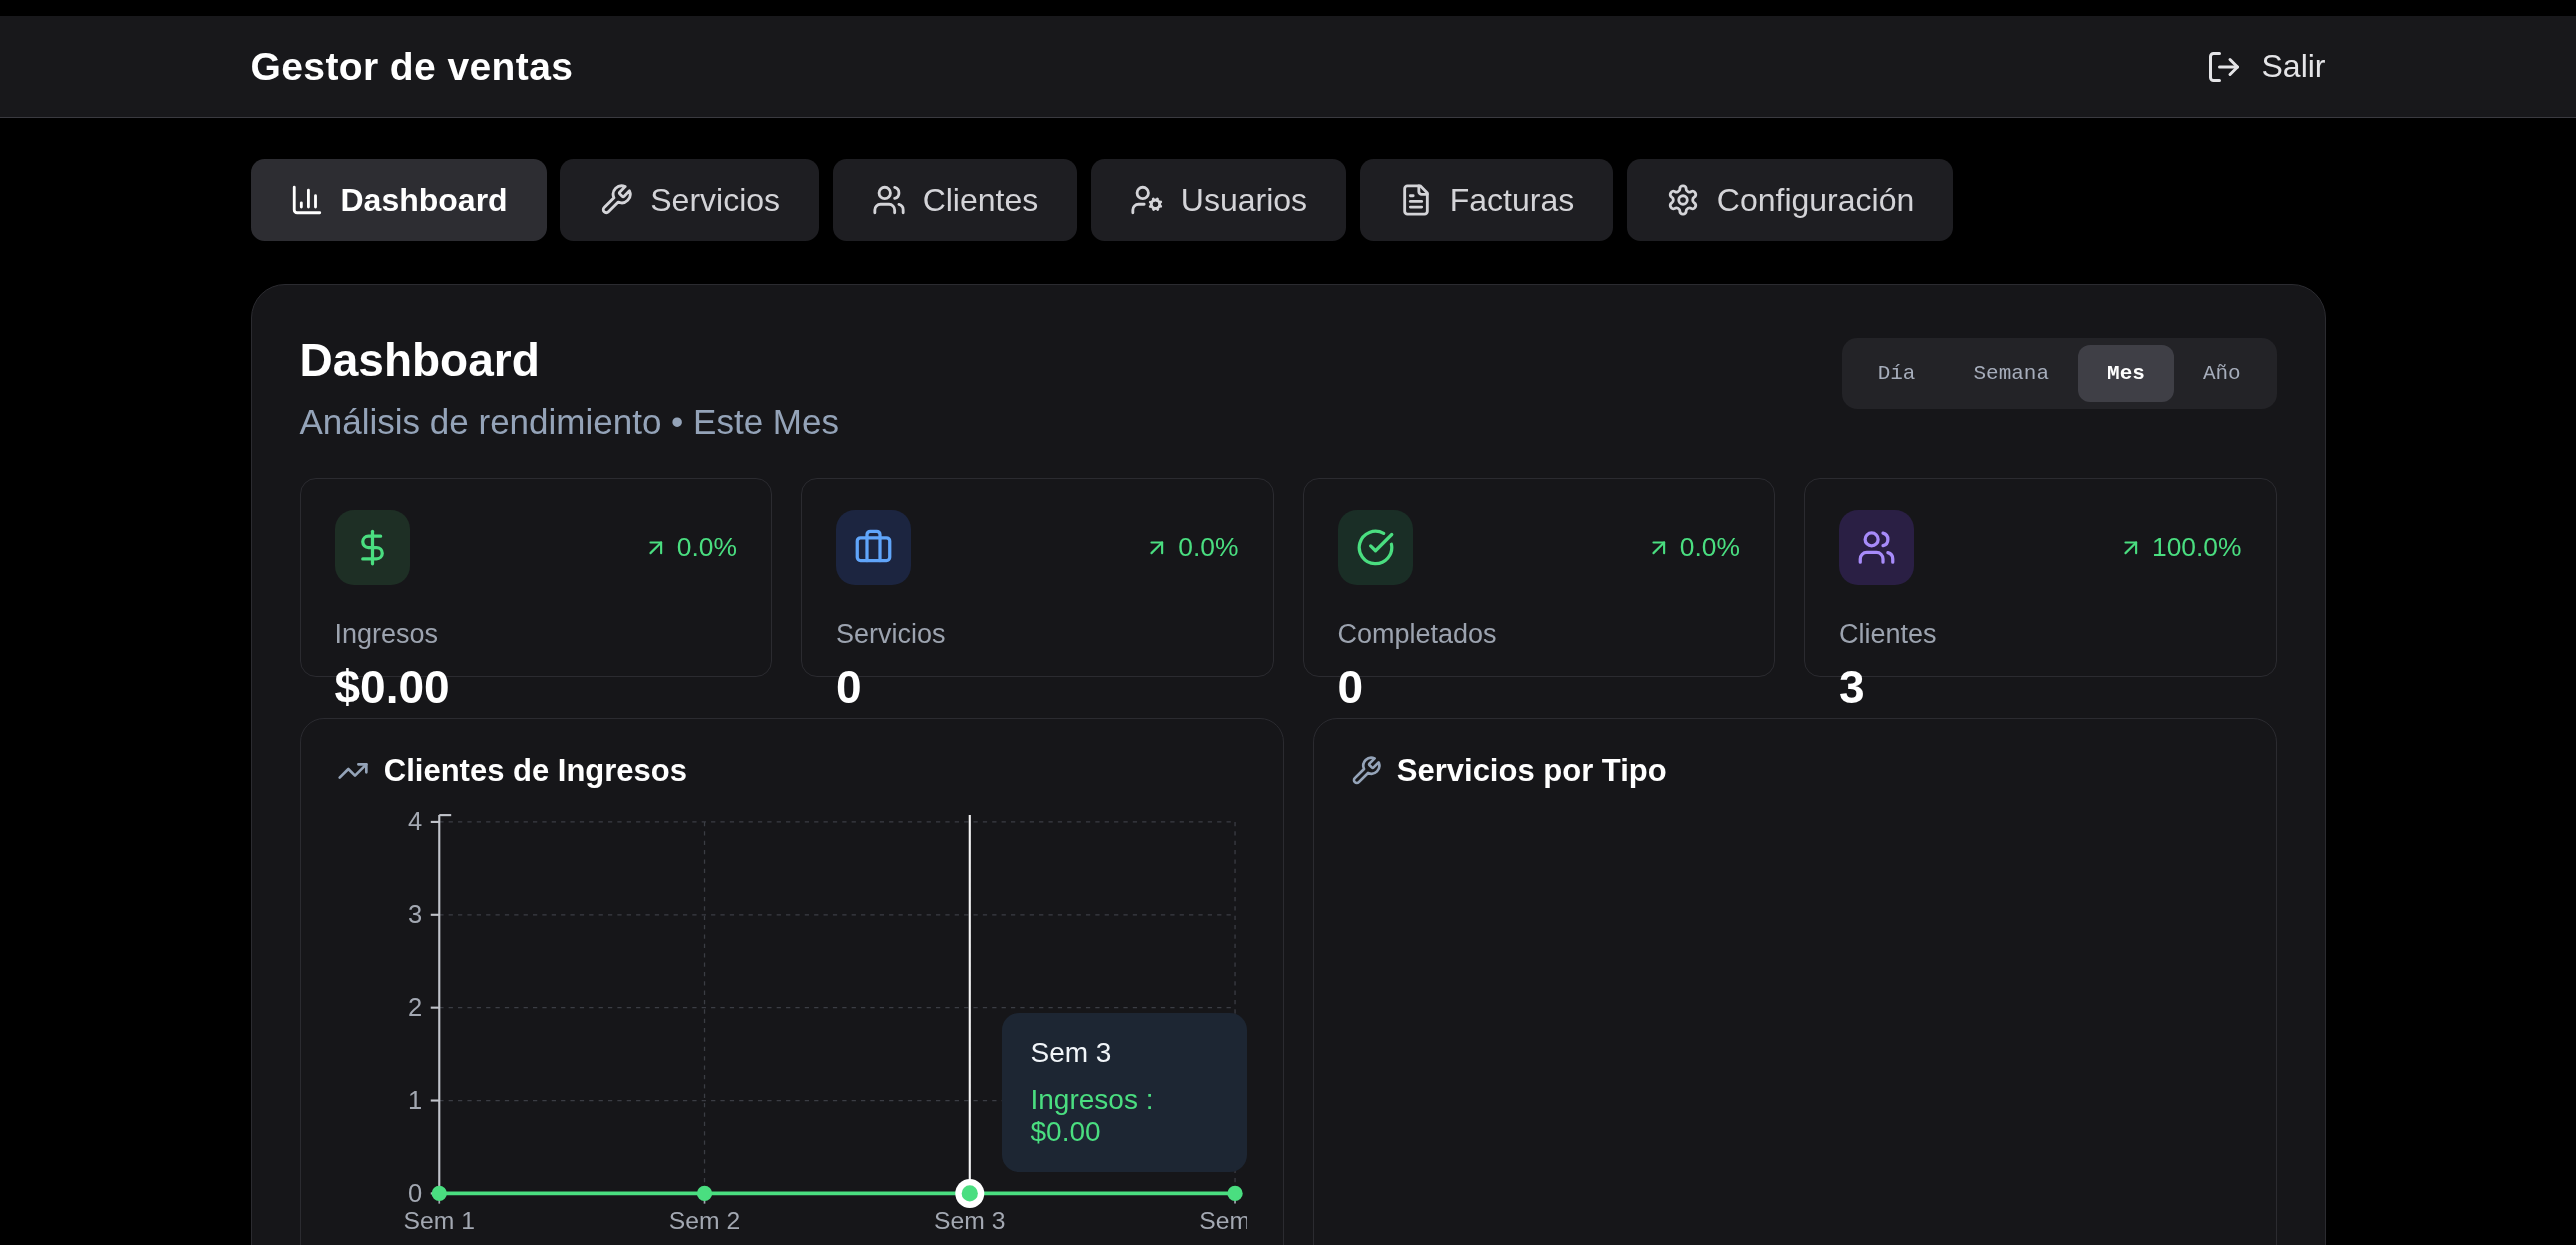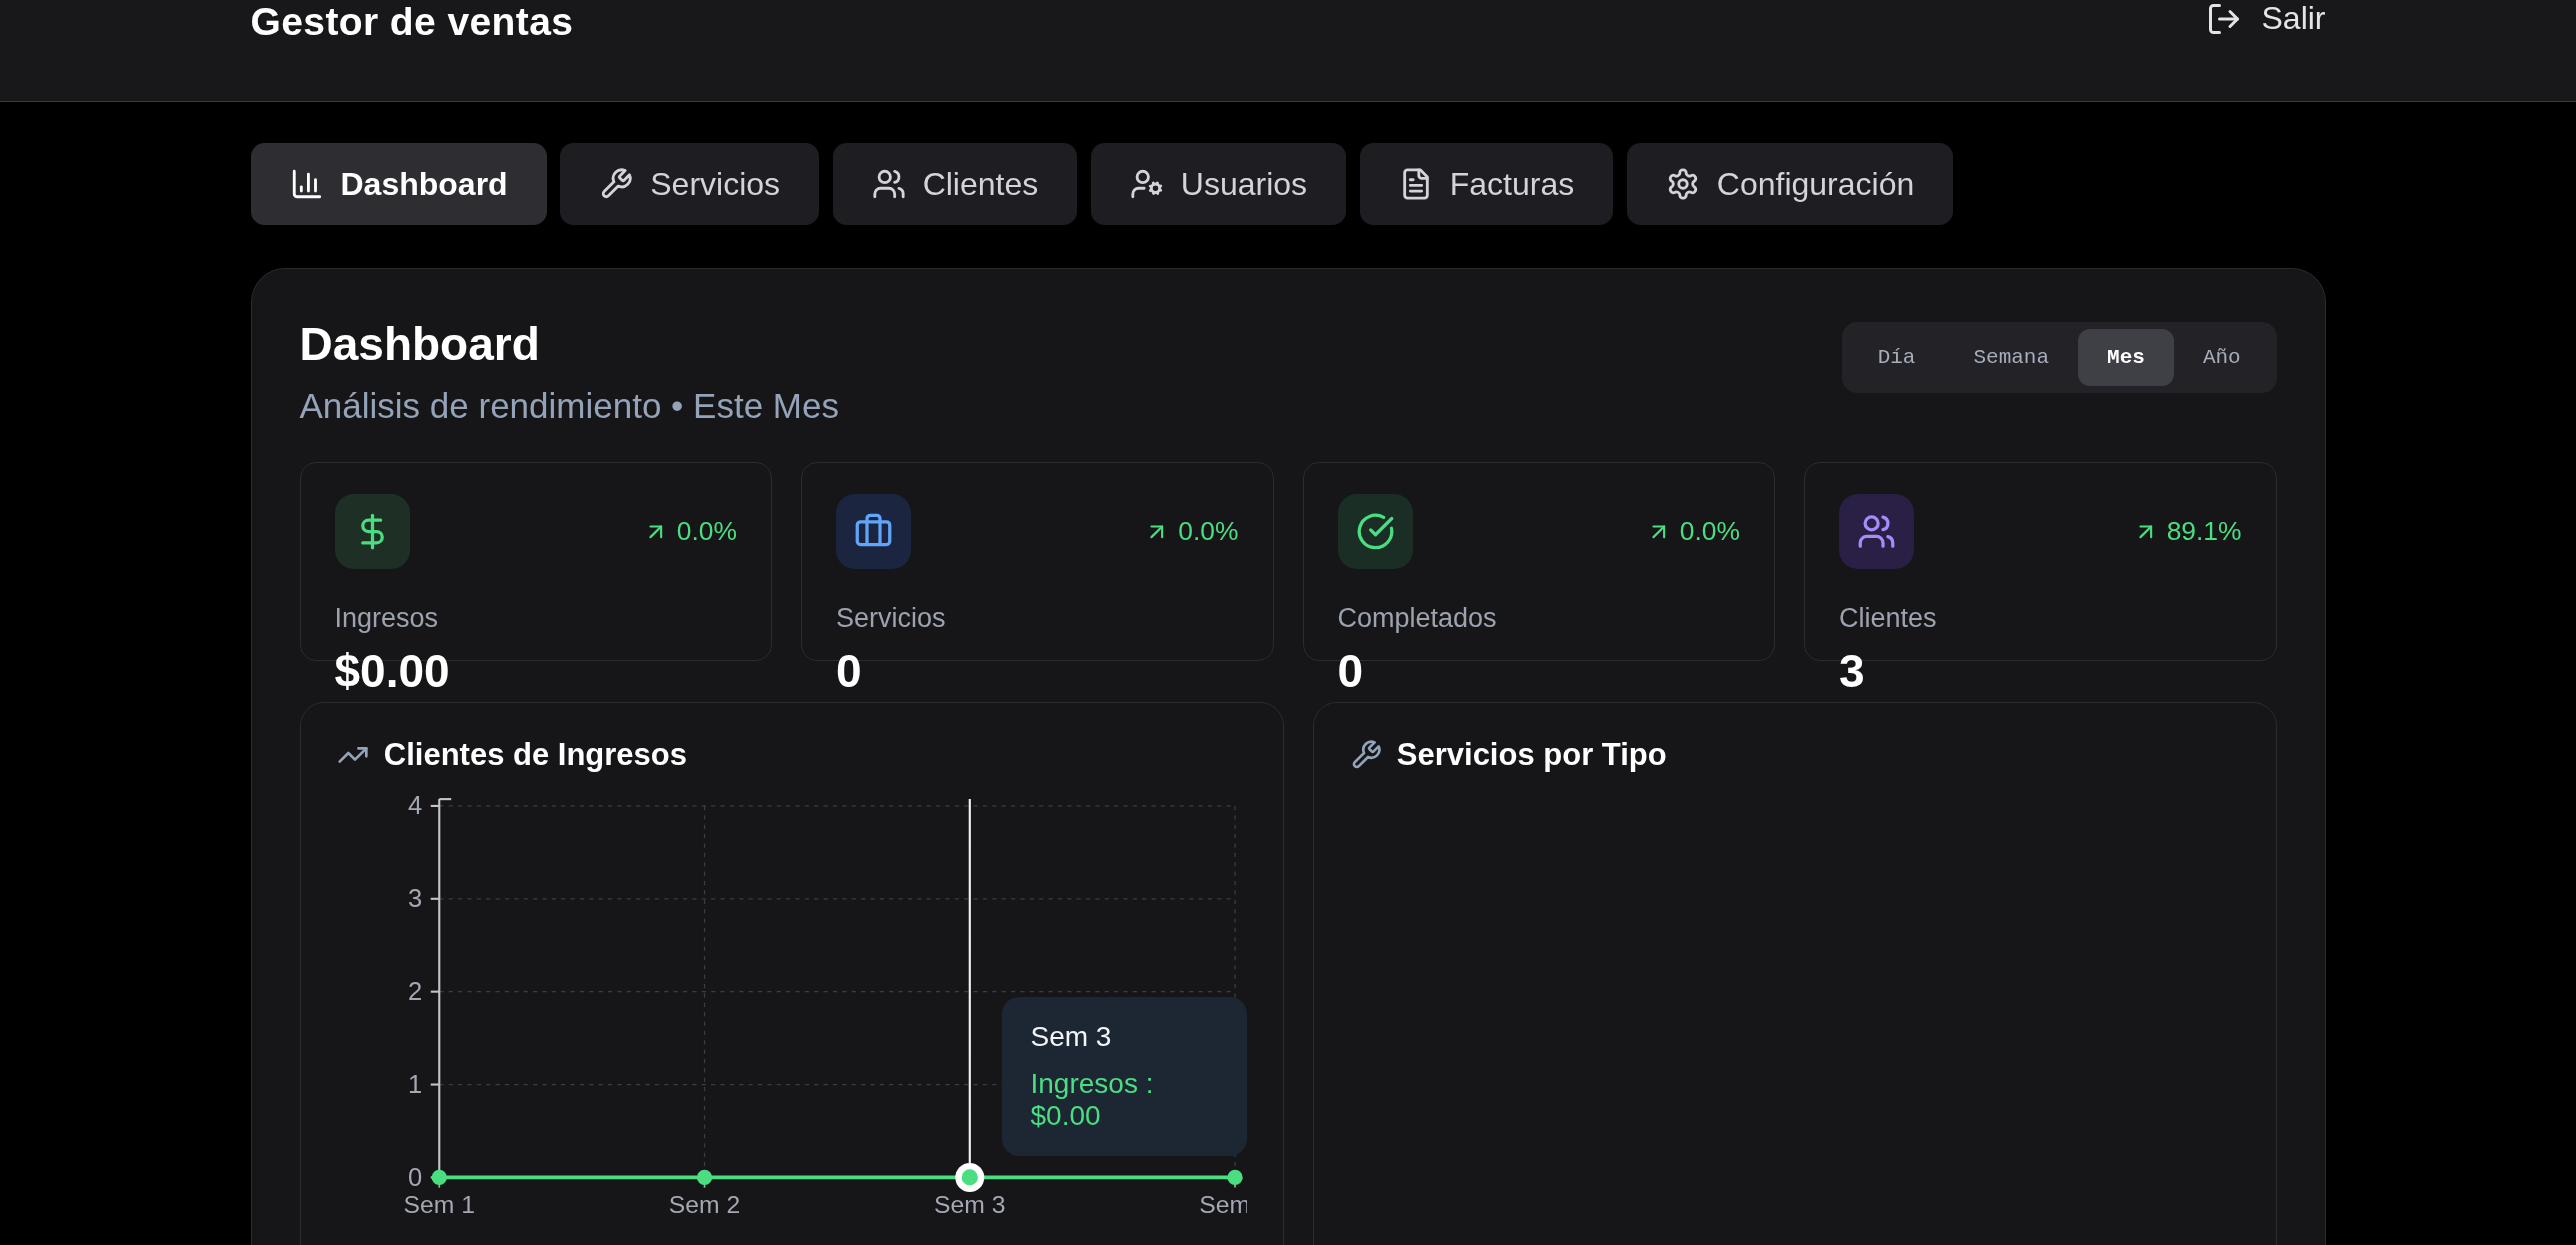--- a/index.html
+++ b/index.html
@@ -6,22 +6,22 @@
   html,body {
     width:2576px; height:1245px; overflow:hidden;
     background:#000000;
     font-family:"Liberation Sans", sans-serif;
     -webkit-font-smoothing:antialiased;
   }
 
   
   .topbar { height:102px; background:#18181b; border-bottom:1.7px solid #3a3a40; }
   .topbar-inner {
-    width:2075px; height:100%; margin:0 auto;
-    display:flex; align-items:flex-start; justify-content:space-between;
+    width:2075px; height:100%; margin:16px auto;
+    display:flex; align-items:center; justify-content:space-between;
   }
   .app-title { color:#ffffff; font-size:39px; font-weight:700; letter-spacing:0.4px; }
   .logout-btn {
     display:flex; align-items:center; gap:19px;
     background:none; border:none; cursor:pointer;
     color:#e4e4e7; font-size:32px; font-family:Liberation Sans, sans-serif;
   }
   .logout-btn svg { width:36px; height:36px; }
 
   
@@ -282,21 +282,21 @@
                 <path d="M16 3.13a4 4 0 0 1 0 7.75"></path>
               </svg>
           </div>
           <div class="stat-trend">
             <span style="display:flex;">
               <svg viewBox="0 0 24 24" fill="none" stroke="currentColor" stroke-width="2" stroke-linecap="round" stroke-linejoin="round">
                   <path d="M7 7h10v10"></path>
                   <path d="M7 17 17 7"></path>
                 </svg>
             </span>
-            <span>89.1%</span>
+            <span>100.0%</span>
           </div>
         </div>
         <div class="stat-label">Clientes</div>
         <div class="stat-value">3</div>
       </div>
 
     </div>
 
     <div class="charts-grid">
 

